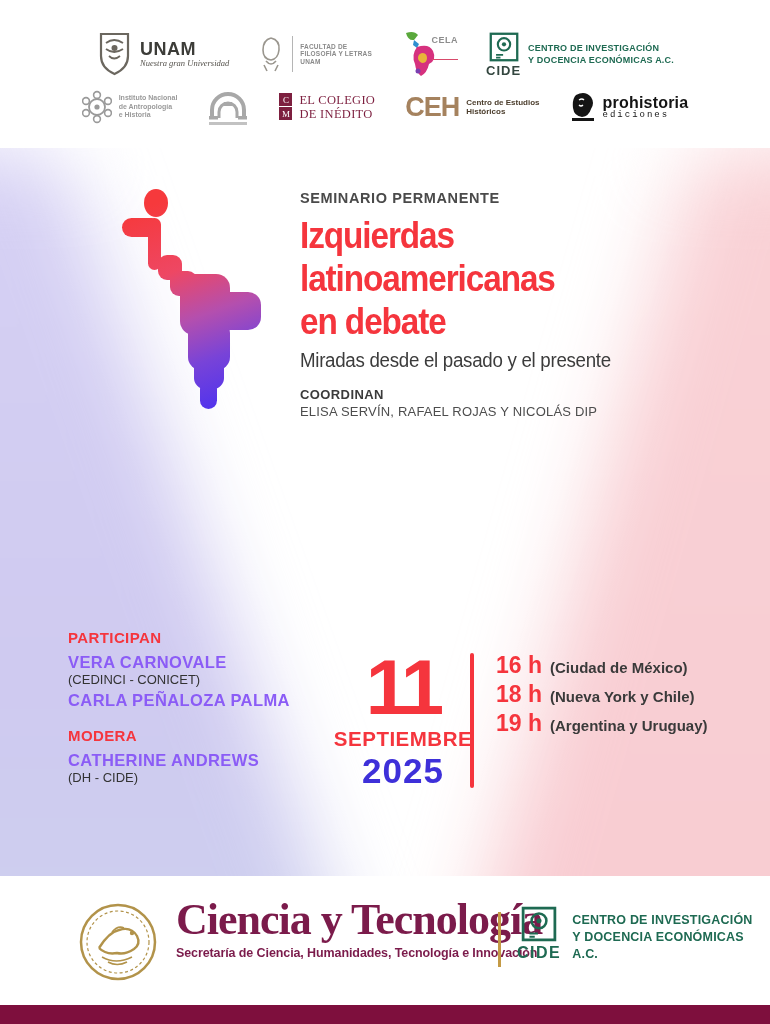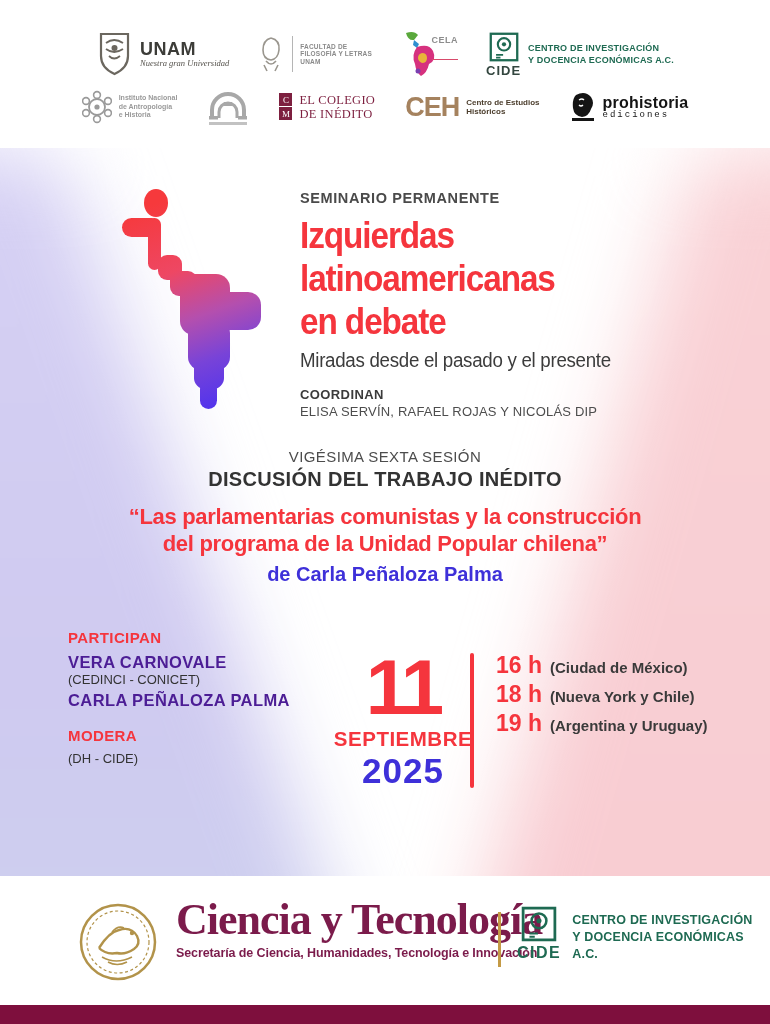--- a/index.html
+++ b/index.html
@@ -52,21 +52,21 @@
   .coord-names{margin-top:2px;font-size:13px;color:#4d4d4d;letter-spacing:.2px;}
   
   .session{position:absolute;left:0;right:0;top:448px;text-align:center;}
   .sess-num{font-size:15px;color:#4c4c4c;letter-spacing:.4px;}
   .sess-type{margin-top:3px;font-size:20px;font-weight:bold;color:#333;letter-spacing:.3px;}
   .work-title{margin-top:12px;font-size:22px;line-height:27px;font-weight:bold;color:#f5353d;letter-spacing:-.3px;}
   .work-author{margin-top:6px;font-size:20px;font-weight:bold;color:#3e30d9;}
   
   .people{position:absolute;left:68px;top:629px;}
   .p-label{font-size:15px;font-weight:bold;color:#f5353d;letter-spacing:.4px;margin-bottom:7px;}
-  .p-name{font-size:16.5px;font-weight:bold;color:#4c1d95;letter-spacing:.4px;line-height:19px;}
+  .p-name{font-size:16.5px;font-weight:bold;color:#8b5cf6;letter-spacing:.4px;line-height:19px;}
   .p-aff{font-size:13px;color:#333;line-height:15px;margin-bottom:4px;}
   .modera{margin-top:17px;}
   
   .datebox{position:absolute;left:323px;top:648px;width:160px;text-align:center;line-height:1;}
   .d-day{font-size:78px;font-weight:800;color:#f5353d;letter-spacing:-4px;}
   .d-month{font-size:20.5px;font-weight:800;color:#f5353d;letter-spacing:.5px;margin-top:3px;}
   .d-year{font-size:35px;font-weight:600;color:#3e30d9;margin-top:3px;letter-spacing:1px;}
   .red-divider{position:absolute;left:470px;top:653px;width:3.5px;height:135px;background:#f5353d;border-radius:2px;}
   .times{position:absolute;left:496px;top:652px;}
   .t-row{display:flex;align-items:baseline;gap:8px;line-height:27px;}
@@ -239,41 +239,33 @@
     <div class="big-title">
       <div>Izquierdas</div>
       <div>latinoamericanas</div>
       <div>en debate</div>
     </div>
     <div class="subtitle">Miradas desde el pasado y el presente</div>
     <div class="coord-label">COORDINAN</div>
     <div class="coord-names">ELISA SERVÍN, RAFAEL ROJAS Y NICOLÁS DIP</div>
   </div>
 
-  <div class="session">
-    <div class="sess-num">VIGÉSIMA SEXTA SESIÓN</div>
-    <div class="sess-type">DISCUSIÓN DEL TRABAJO INÉDITO</div>
-    <div class="work-title">
-      <div>“Las parlamentarias comunistas y la construcción</div>
-      <div>del programa de la Unidad Popular chilena”</div>
-    </div>
-    <div class="work-author">de Carla Peñaloza Palma</div>
-  </div>
 
   <div class="people">
     <div class="p-label">PARTICIPAN</div>
     <div>
       <div class="p-name">VERA CARNOVALE</div>
       <div class="p-aff">(CEDINCI - CONICET)</div>
     </div>
     <div>
       <div class="p-name">CARLA PEÑALOZA PALMA</div>
     </div>
     <div class="p-label modera">MODERA</div>
     <div>
+      <div class="p-name">CATHERINE ANDREWS</div>
       <div class="p-aff">(DH - CIDE)</div>
     </div>
   </div>
 
   <div class="datebox">
     <div class="d-day">11</div>
     <div class="d-month">SEPTIEMBRE</div>
     <div class="d-year">2025</div>
   </div>
   <div class="red-divider"></div>

